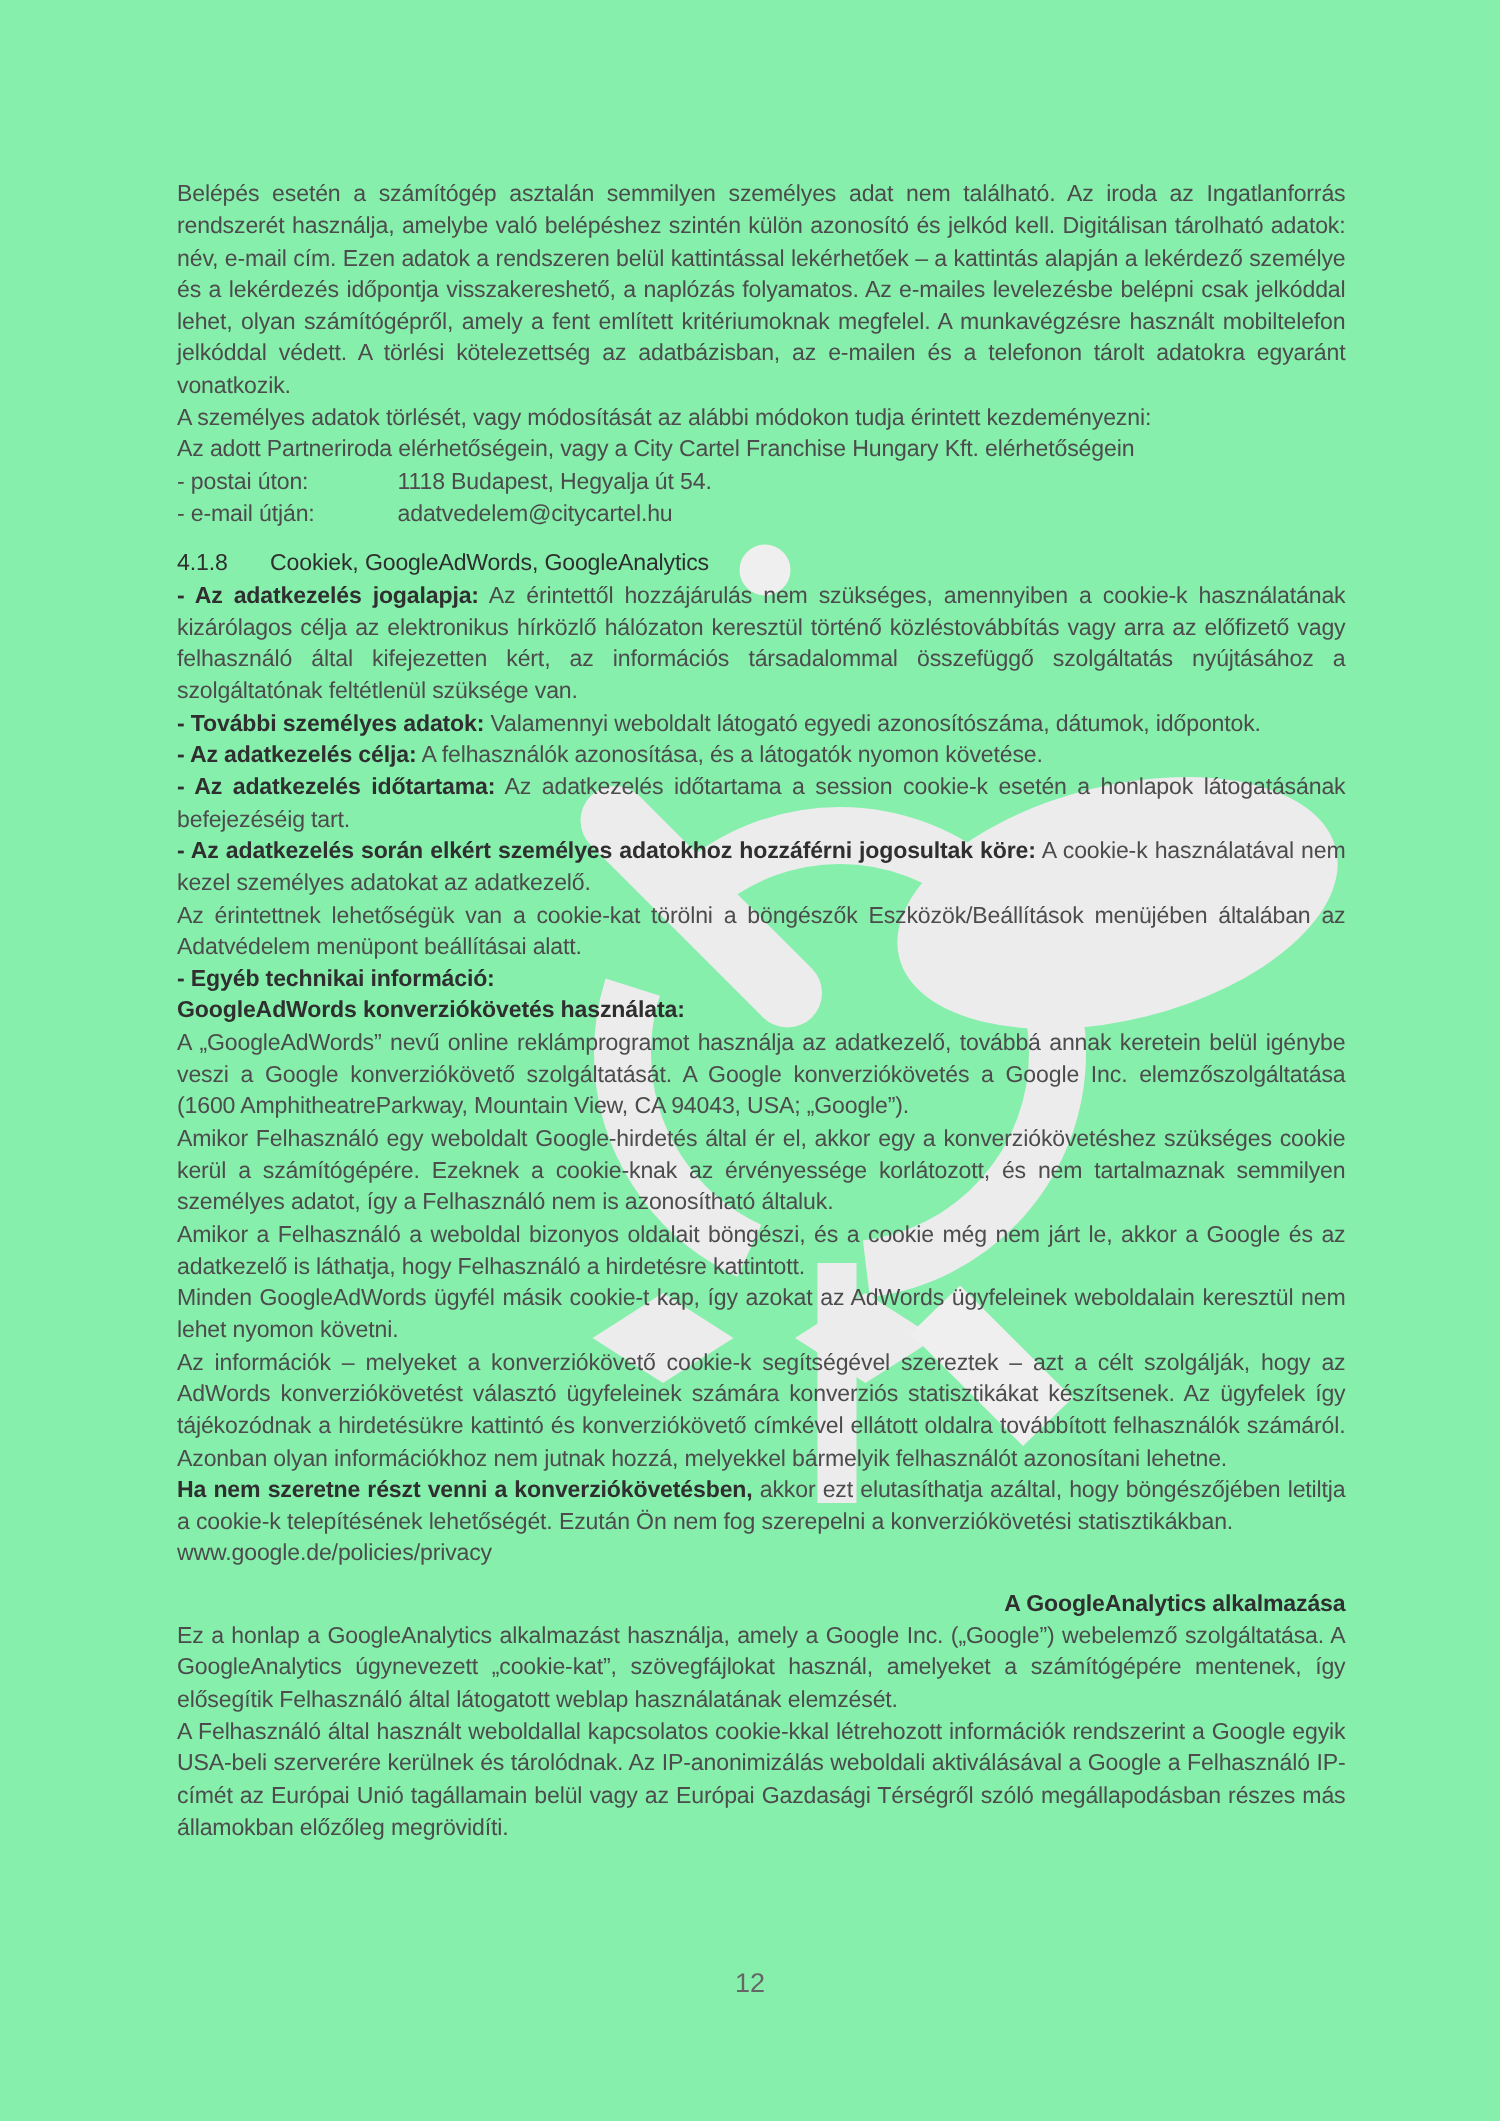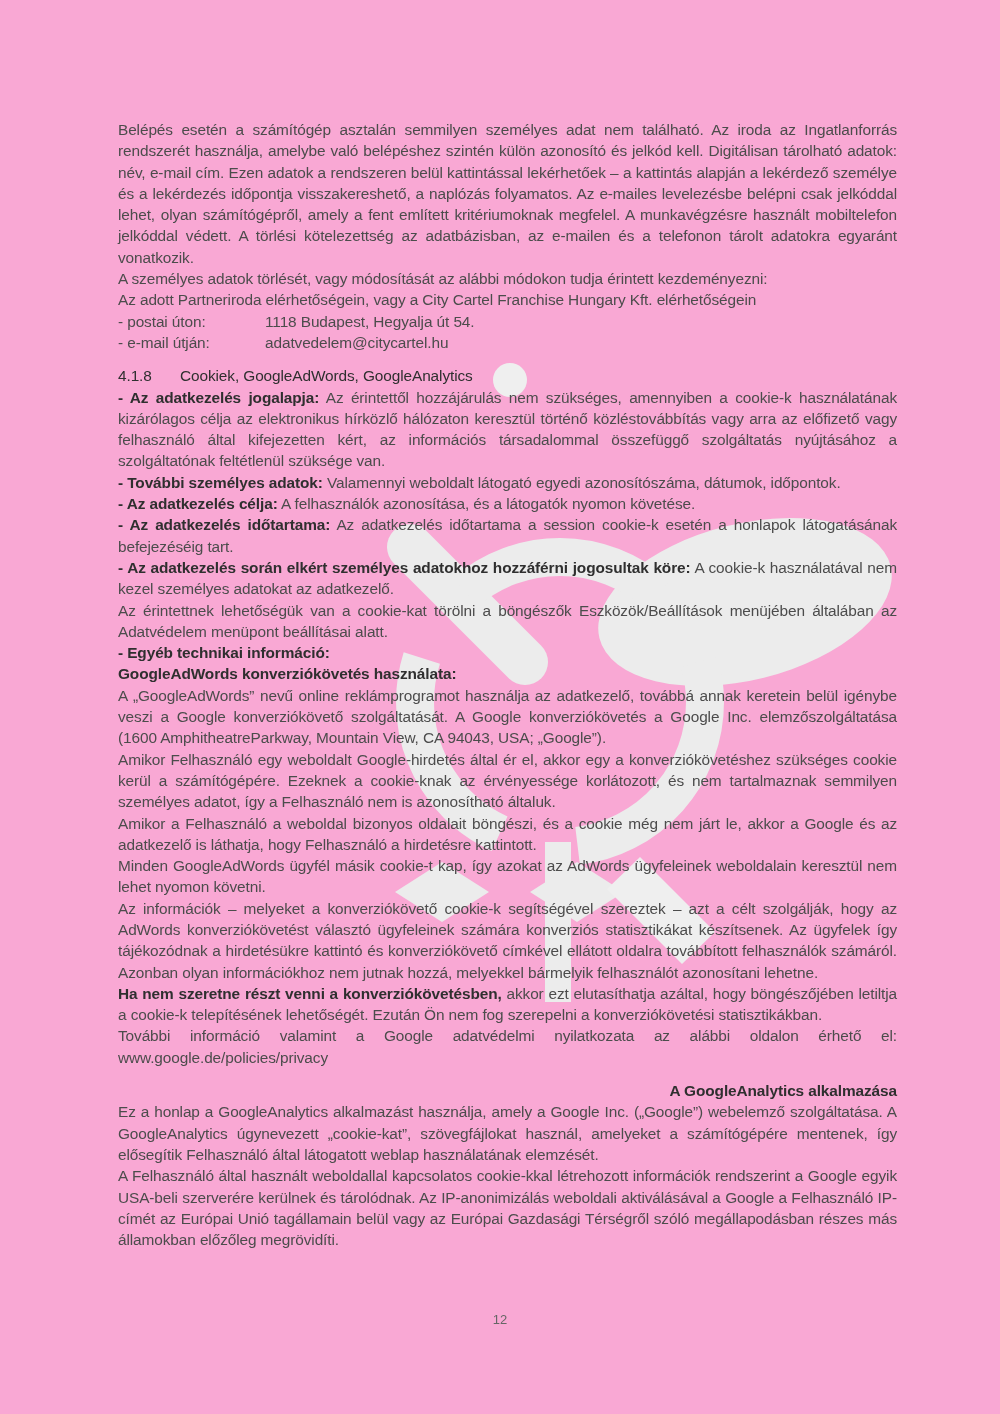--- a/index.html
+++ b/index.html
@@ -2,21 +2,21 @@
 <html><head>
 <meta charset="utf-8">
 <style>
   * { margin: 0; padding: 0; box-sizing: border-box; }
   html, body { background: #ffffff; }
   .page {
     position: relative;
     width: 1000px;
     height: 1414px;
     margin: 0 auto;
-    background: #f9a8d4;
+    background: #86efac;
     font-family: "Liberation Sans", sans-serif;
     color: #4c4c4c;
     overflow: hidden;
   }
   .watermark {
     position: absolute;
     left: 320px;
     top: 352px;
     z-index: 0;
   }
@@ -42,21 +42,21 @@
   }
   .sec-num { width: 62px; flex: 0 0 62px; }
   .contact-row { display: flex; }
   .contact-label { width: 147px; flex: 0 0 147px; }
   .mt { margin-top: 12px; text-align: right; }
   .page-number {
     position: absolute;
     left: 0; right: 0;
     top: 1312px;
     text-align: center;
-    font-size: 13px;
+    font-size: 18px;
     color: #666666;
     z-index: 1;
   }
 </style>
 </head>
 <body>
 
 <div class="page">
 
   <svg class="watermark" width="580" height="670" viewBox="0 0 580 670" aria-hidden="true">
@@ -108,21 +108,20 @@
     <p class="bold">GoogleAdWords konverziókövetés használata:</p>
 
     <p class="just">A „GoogleAdWords” nevű online reklámprogramot használja az adatkezelő, továbbá annak keretein belül igénybe veszi a Google konverziókövető szolgáltatását. A Google konverziókövetés a Google Inc. elemzőszolgáltatása (1600 AmphitheatreParkway, Mountain View, CA 94043, USA; „Google”).</p>
     <p class="just">Amikor Felhasználó egy weboldalt Google-hirdetés által ér el, akkor egy a konverziókövetéshez szükséges cookie kerül a számítógépére. Ezeknek a cookie-knak az érvényessége korlátozott, és nem tartalmaznak semmilyen személyes adatot, így a Felhasználó nem is azonosítható általuk.</p>
     <p class="just">Amikor a Felhasználó a weboldal bizonyos oldalait böngészi, és a cookie még nem járt le, akkor a Google és az adatkezelő is láthatja, hogy Felhasználó a hirdetésre kattintott.</p>
     <p class="just">Minden GoogleAdWords ügyfél másik cookie-t kap, így azokat az AdWords ügyfeleinek weboldalain keresztül nem lehet nyomon követni.</p>
     <p class="just">Az információk – melyeket a konverziókövető cookie-k segítségével szereztek – azt a célt szolgálják, hogy az AdWords konverziókövetést választó ügyfeleinek számára konverziós statisztikákat készítsenek. Az ügyfelek így tájékozódnak a hirdetésükre kattintó és konverziókövető címkével ellátott oldalra továbbított felhasználók számáról. Azonban olyan információkhoz nem jutnak hozzá, melyekkel bármelyik felhasználót azonosítani lehetne.</p>
 
     <p class="just"><strong>Ha nem szeretne részt venni a konverziókövetésben,</strong><span> akkor ezt elutasíthatja azáltal, hogy böngészőjében letiltja a cookie-k telepítésének lehetőségét. Ezután Ön nem fog szerepelni a konverziókövetési statisztikákban.</span></p>
 
-    <p class="just-force">További információ valamint a Google adatvédelmi nyilatkozata az alábbi oldalon érhető el:</p>
     <p>www.google.de/policies/privacy</p>
 
     <p class="bold mt">A GoogleAnalytics alkalmazása</p>
 
     <p class="just">Ez a honlap a GoogleAnalytics alkalmazást használja, amely a Google Inc. („Google”) webelemző szolgáltatása. A GoogleAnalytics úgynevezett „cookie-kat”, szövegfájlokat használ, amelyeket a számítógépére mentenek, így elősegítik Felhasználó által látogatott weblap használatának elemzését.</p>
     <p class="just">A Felhasználó által használt weboldallal kapcsolatos cookie-kkal létrehozott információk rendszerint a Google egyik USA-beli szerverére kerülnek és tárolódnak. Az IP-anonimizálás weboldali aktiválásával a Google a Felhasználó IP-címét az Európai Unió tagállamain belül vagy az Európai Gazdasági Térségről szóló megállapodásban részes más államokban előzőleg megrövidíti.</p>
 
   </div>
 
   <div class="page-number">12</div>

